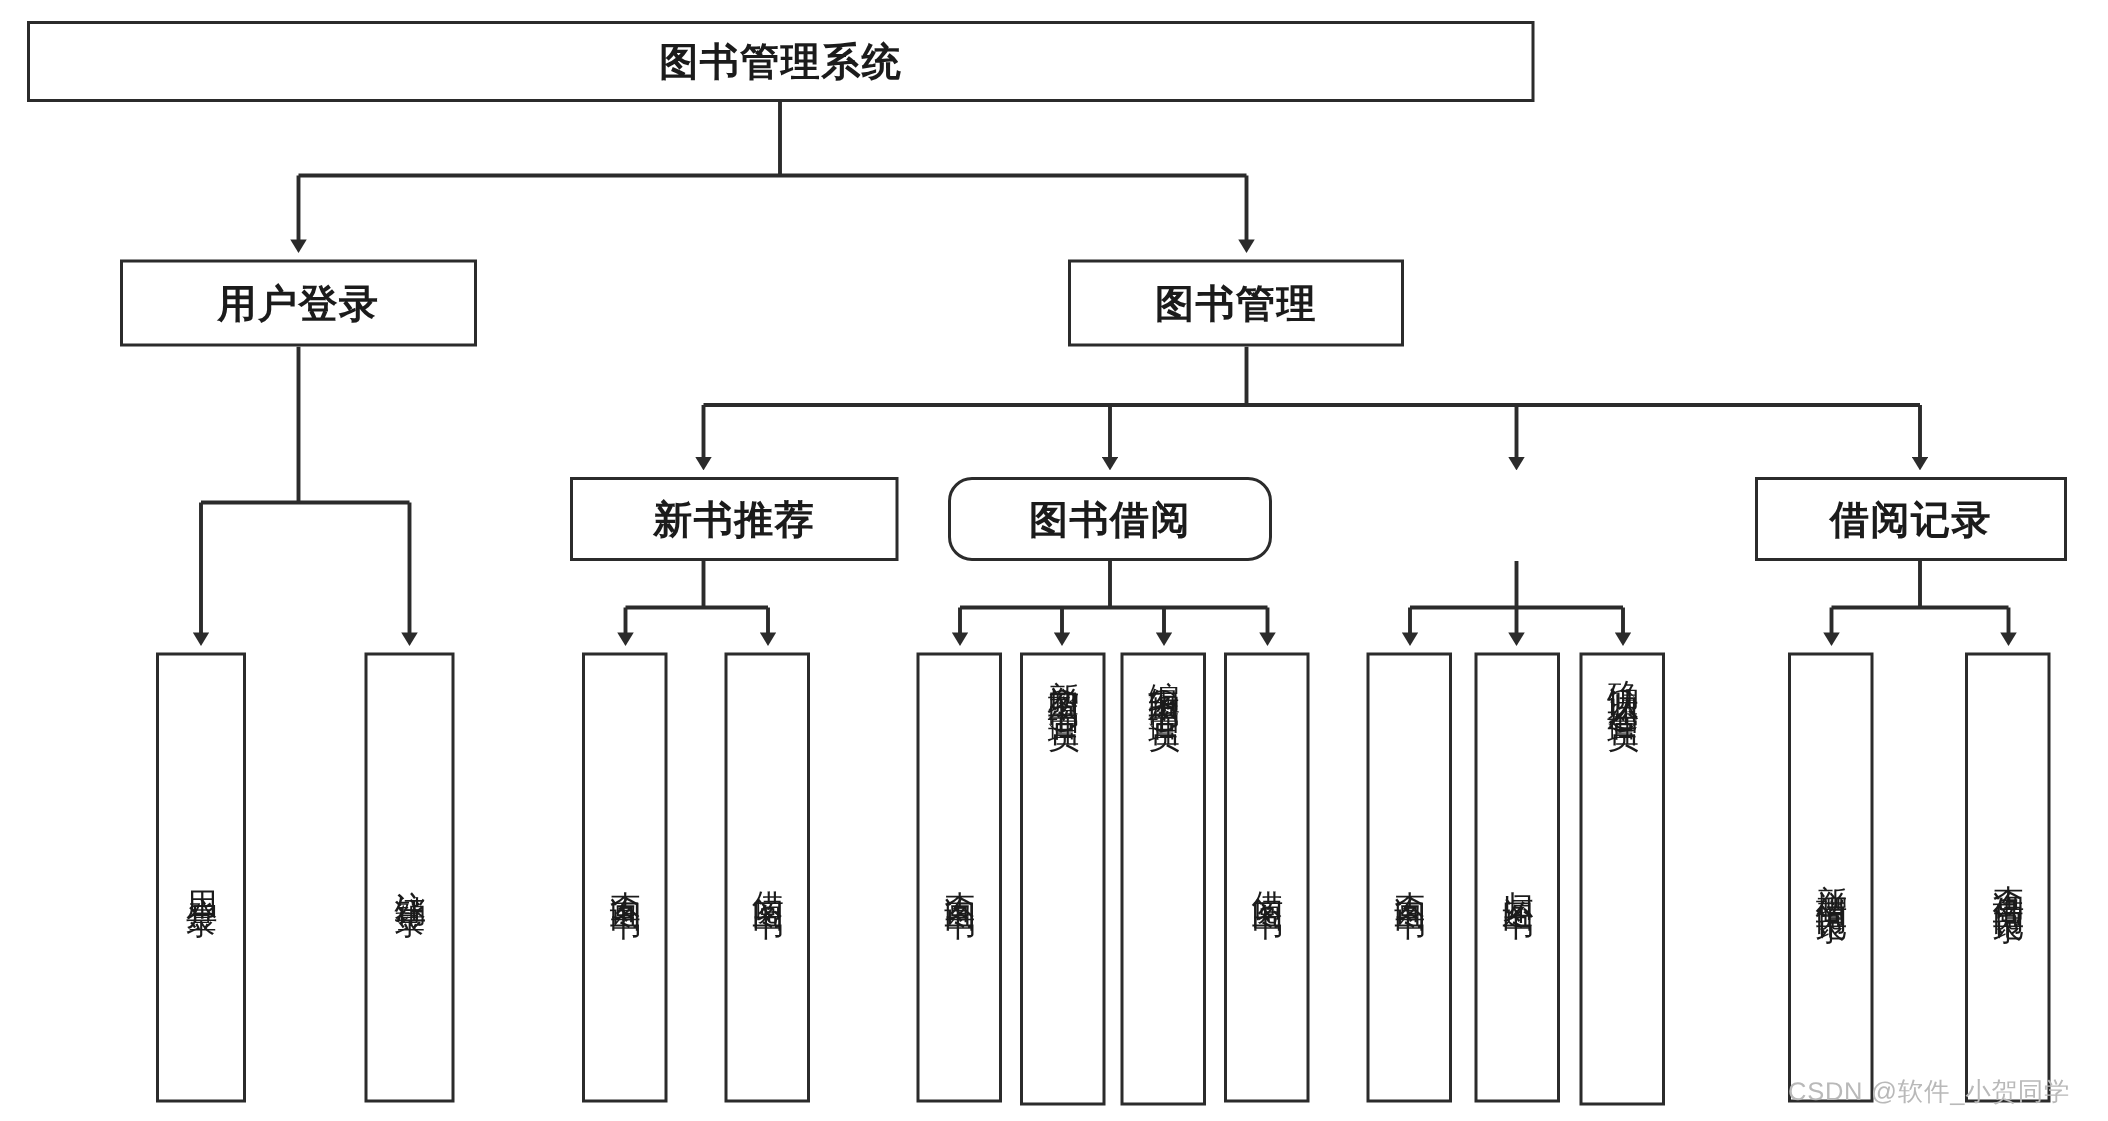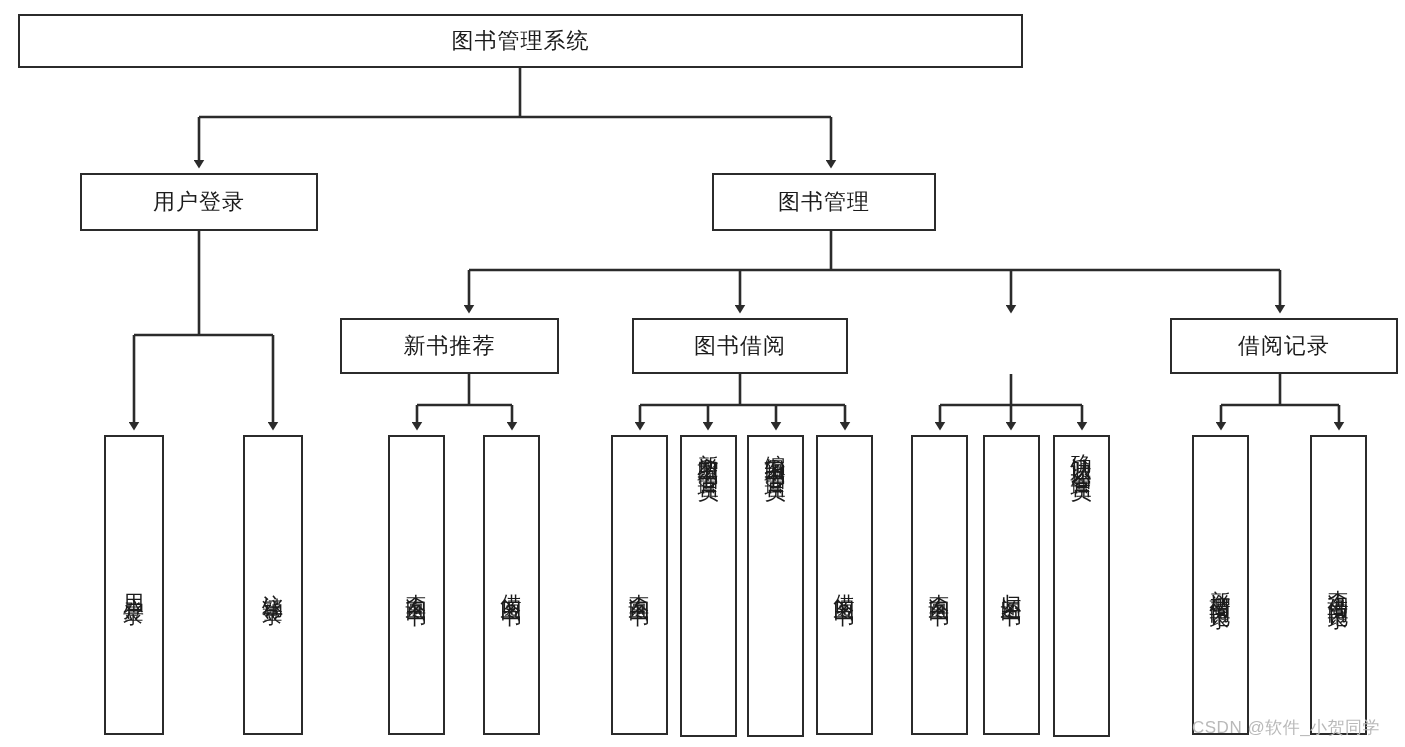--- a/index.html
+++ b/index.html
@@ -29,22 +29,23 @@
     position: absolute;
     box-sizing: border-box;
     border: 2px solid #2b2b2b;
     background: #ffffff;
     display: flex;
     align-items: center;
     justify-content: center;
     color: #1b1b1b;
   }
   .node.h {
-    font-size: 22px;
+    font-size: 26px;
     letter-spacing: 1px;
+    font-weight: bold;
   }
   .node.v {
     font-size: 21px;
   }
   .node.v .vtext {
     writing-mode: vertical-rl;
     text-orientation: upright;
     letter-spacing: 4px;
     line-height: 1;
     white-space: nowrap;
@@ -119,27 +120,27 @@
     <span>图书管理系统</span>
   </div>
 
   <div class="node h" style="left:80px; top:173px; width:238px; height:58px;">
     <span>用户登录</span>
   </div>
   <div class="node h" style="left:712px; top:173px; width:224px; height:58px;">
     <span>图书管理</span>
   </div>
 
-  <div class="node h" style="left:340px; top:318px; width:219px; height:56px;justify-content:center;">
+  <div class="node h" style="left:380px; top:318px; width:219px; height:56px;justify-content:center;">
     <span>新书推荐</span>
   </div>
-  <div class="node h" style="left:632px; top:318px; width:216px; height:56px;">
+  <div class="node h" style="left:632px; top:318px; width:216px; height:56px;border-radius:16px;">
     <span>图书借阅</span>
   </div>
-  <div class="node h" style="left:1170px; top:318px; width:228px; height:56px;justify-content:center;">
+  <div class="node h" style="left:1170px; top:318px; width:208px; height:56px;justify-content:center;">
     <span>借阅记录</span>
   </div>
 
   <div class="node v" style="left:104px; top:435px; width:60px; height:300px;">
     <span class="vtext">用户登录</span>
   </div>
   <div class="node v" style="left:243px; top:435px; width:60px; height:300px;">
     <span class="vtext">注销登录</span>
   </div>
 

